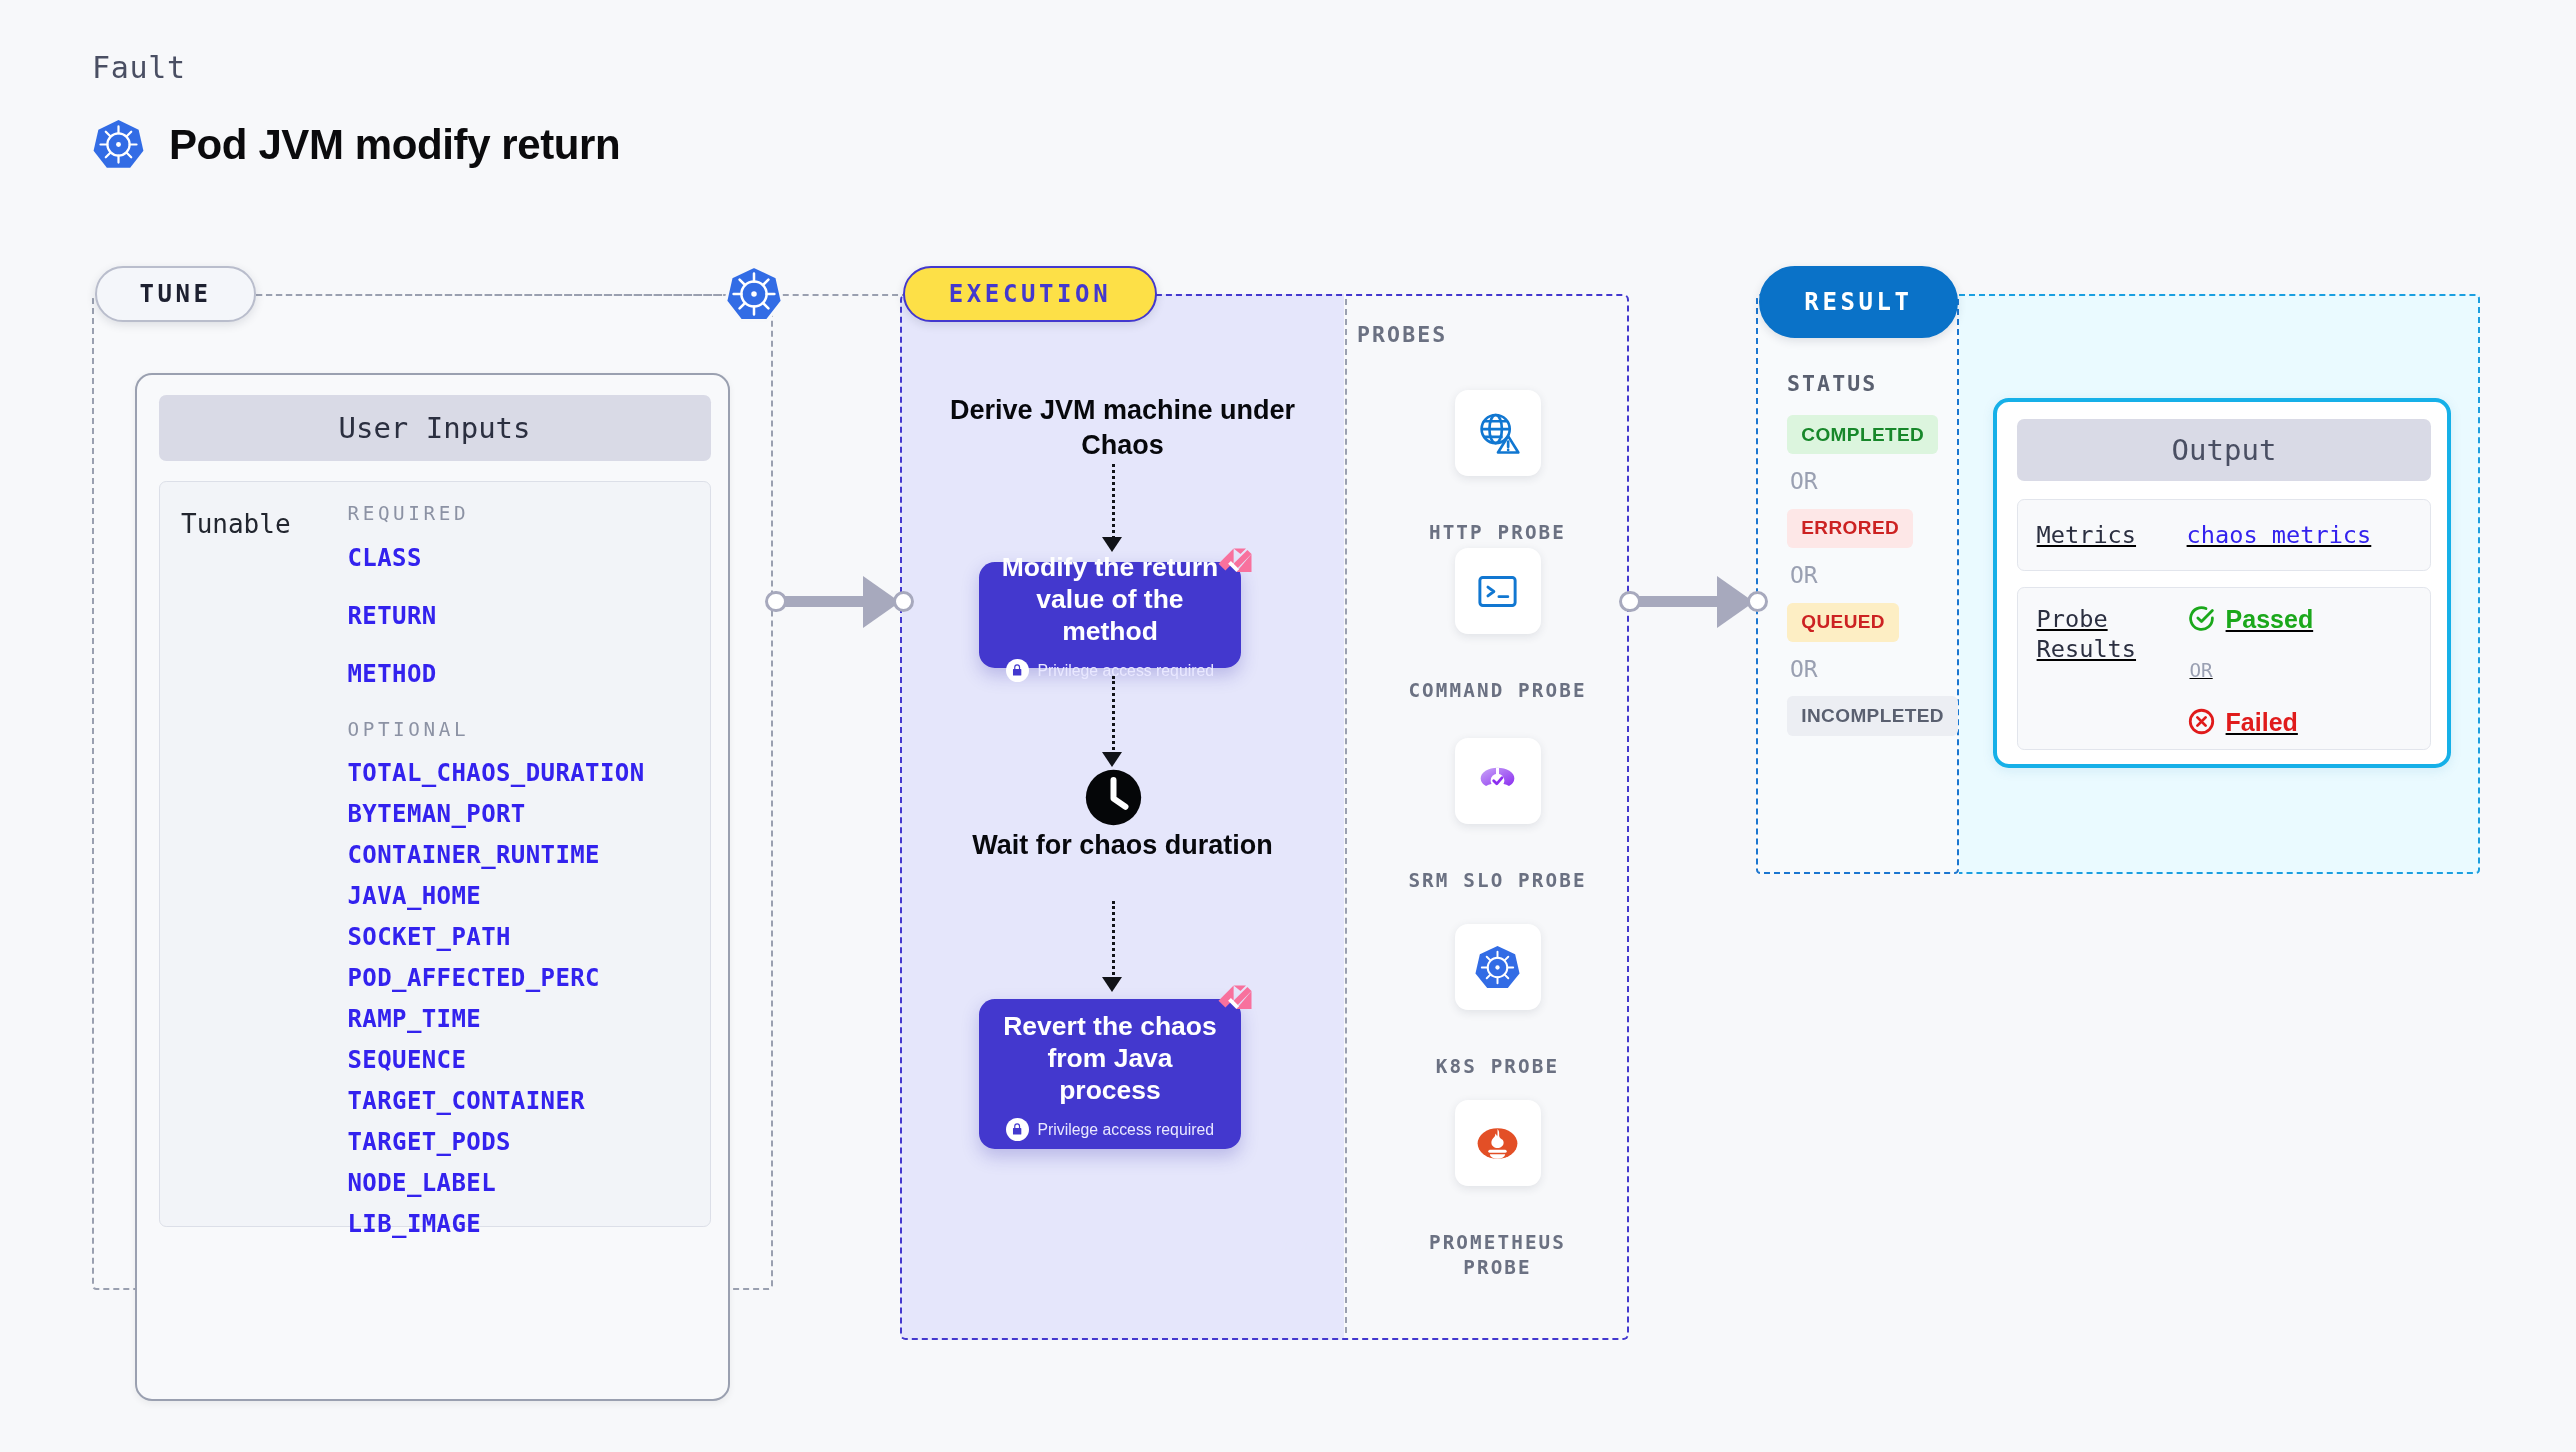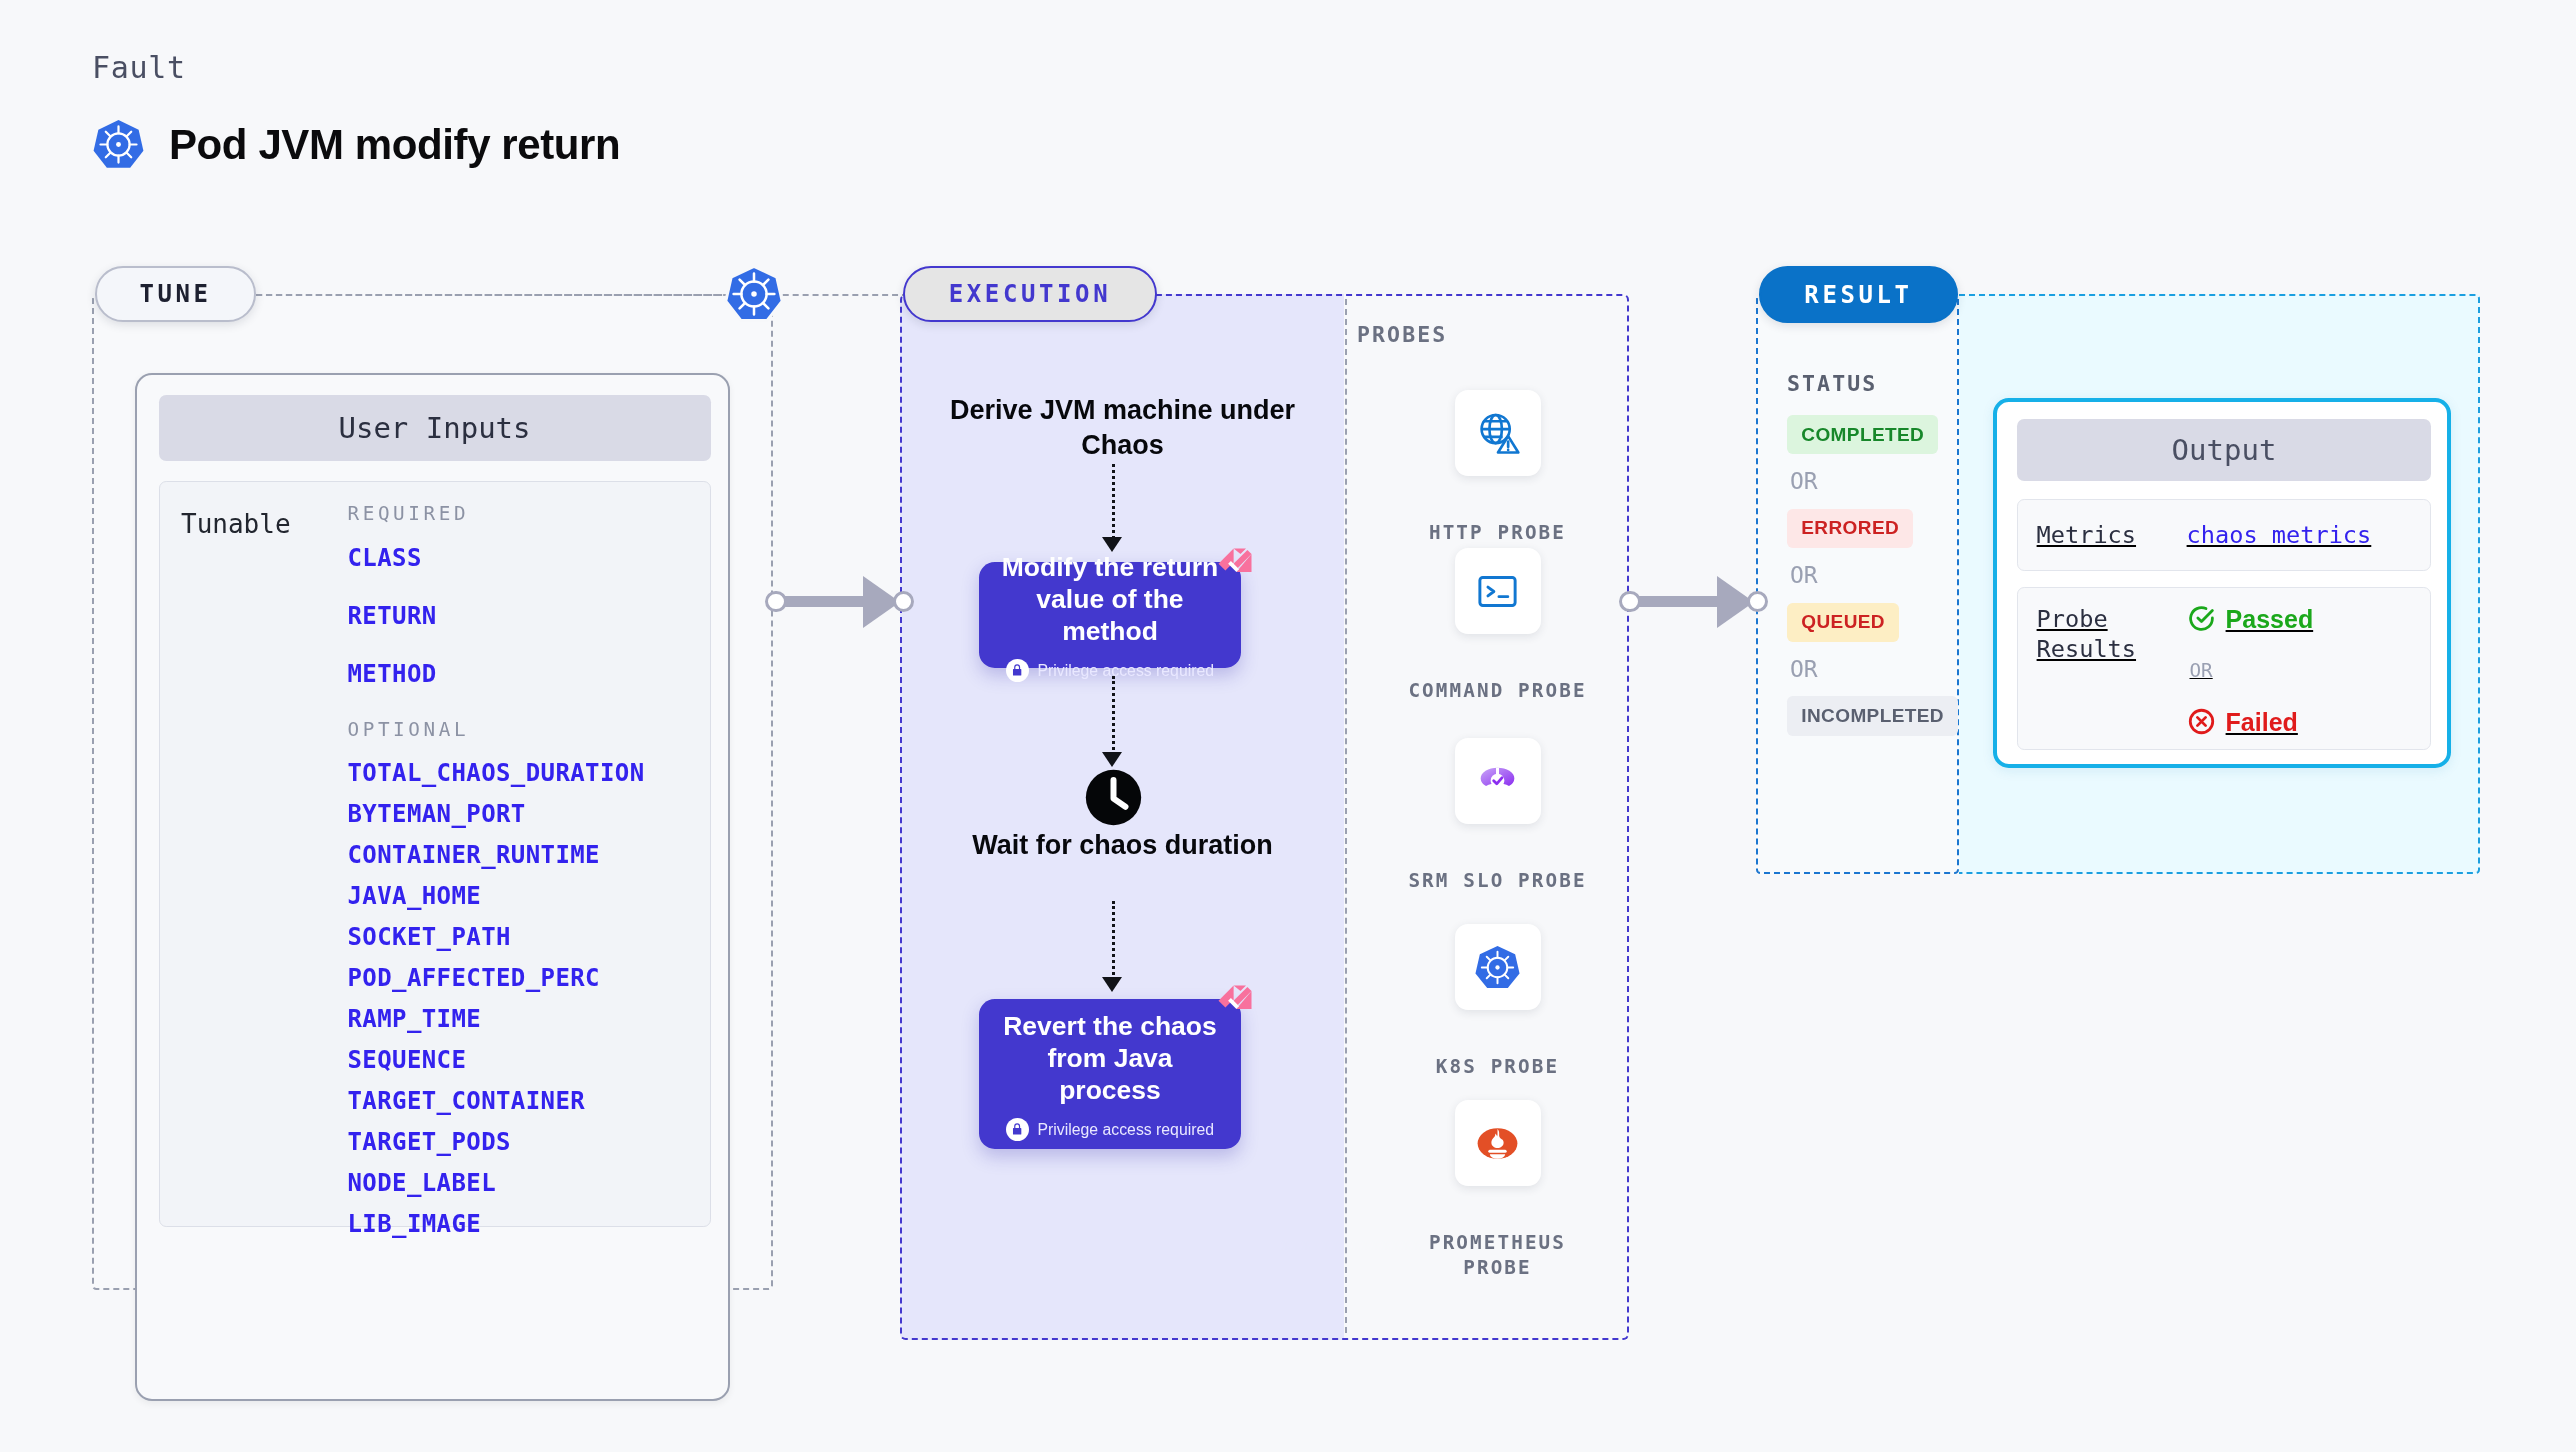--- a/index.html
+++ b/index.html
@@ -28,24 +28,24 @@
     font-size: 24px; font-weight: 700; letter-spacing: 3.6px;
     box-shadow: 0 2.9px 10px rgba(30,35,60,.13);
     z-index: 6;
   }
   .pill-tune {
     left: 95px; top: 266px; width: 161px; height: 56px;
     background: #f4f6fa; border: 2.1px solid #b9bdcc; color: #1d2030;
   }
   .pill-exec {
     left: 903px; top: 266px; width: 254px; height: 56px;
-    background: #e5e5e5; border: 2.1px solid #4338ce; color: #4338ce;
+    background: #fde047; border: 2.1px solid #4338ce; color: #4338ce;
   }
   .pill-result {
-    left: 1759px; top: 266px; width: 199px; height: 57px;
+    left: 1759px; top: 266px; width: 199px; height: 72px;
     background: #0a72c8; border: 2.1px solid #0a72c8; color: #ffffff; text-align: center;
   }
 
   
   .panel { position: absolute; }
   .panel-tune {
     left: 92px; top: 294px; width: 681px; height: 996px;
     border: 2.9px dashed #9aa0b0; border-radius: 4.3px; background: #f8f9fb;
   }
   .panel-exec-outer {

